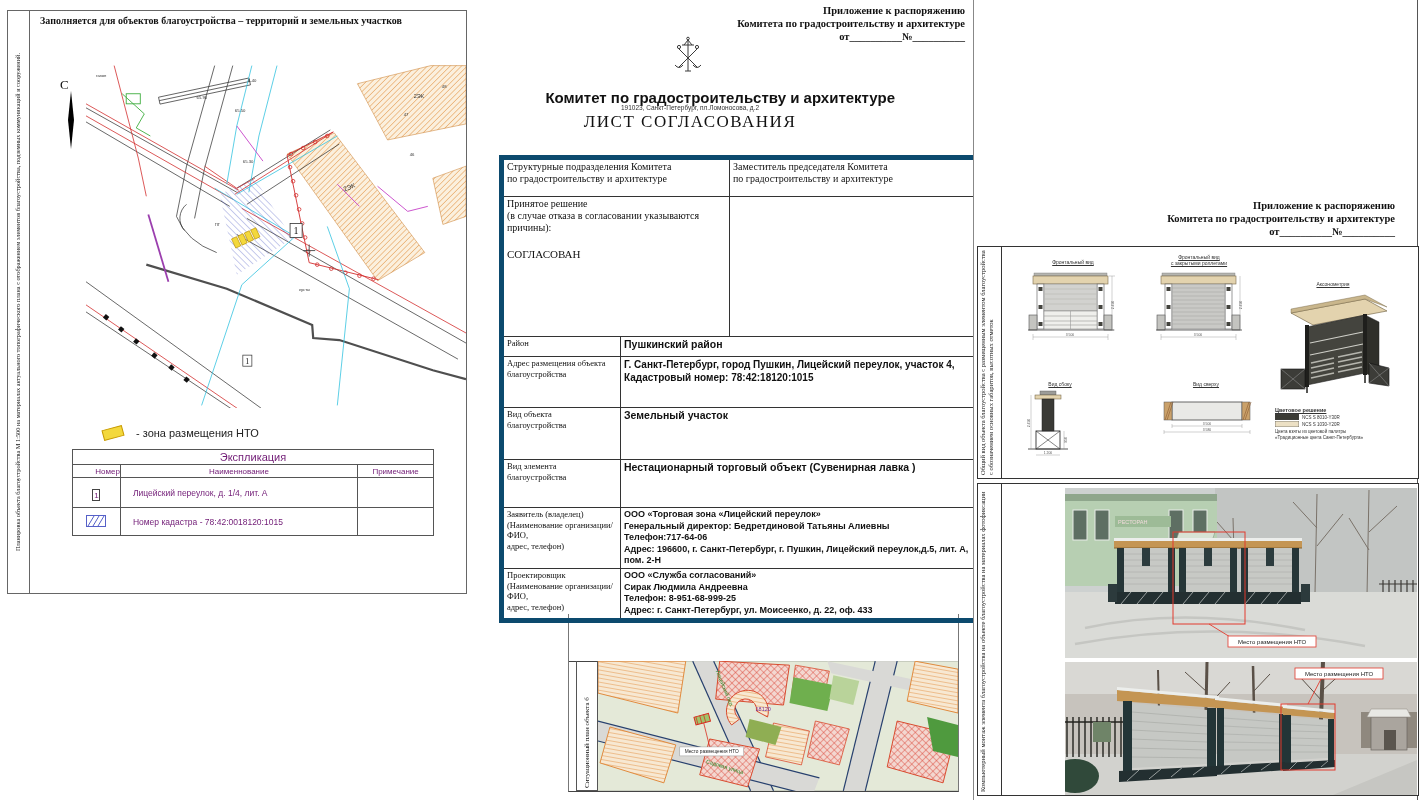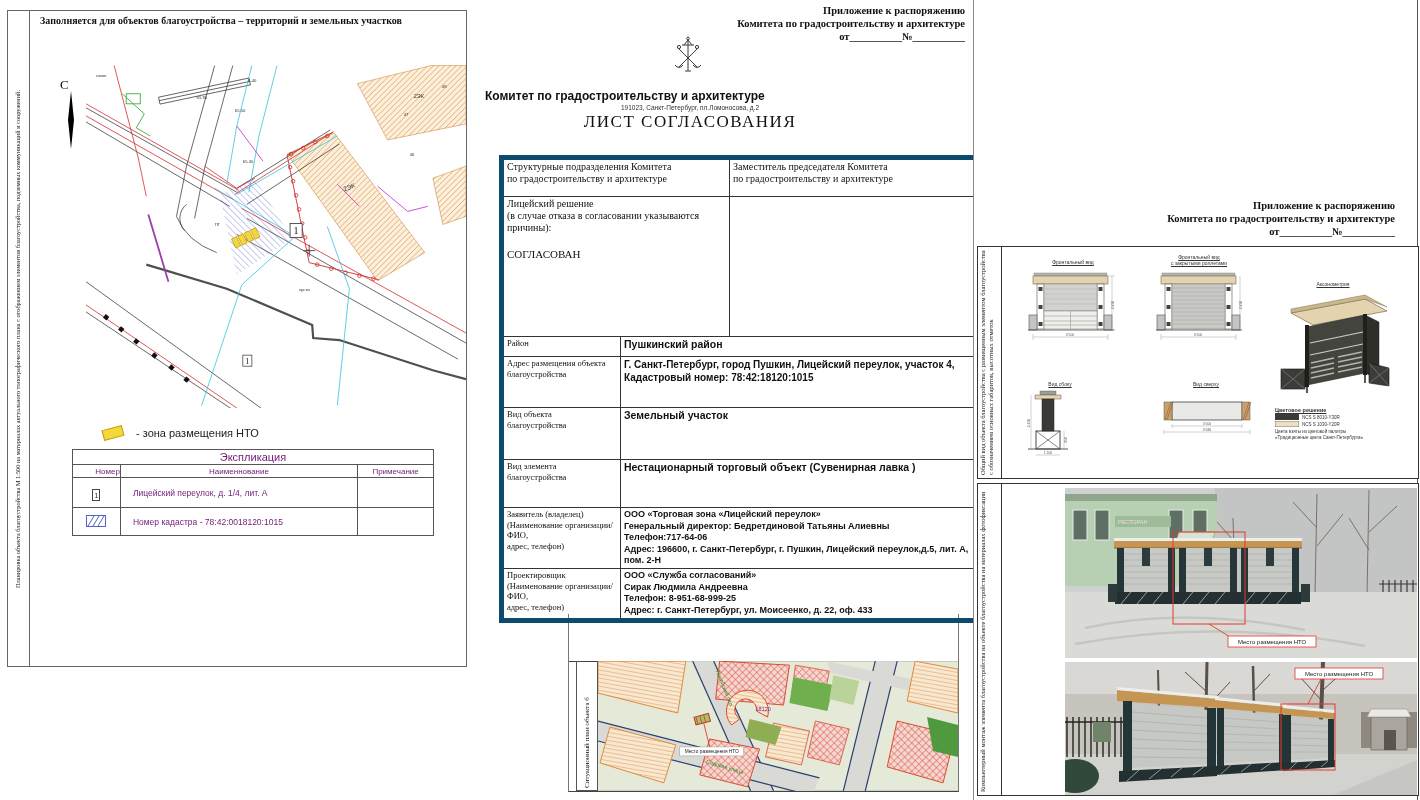--- a/index.html
+++ b/index.html
@@ -3,21 +3,21 @@
 <meta charset="utf-8">
 <style>
 *{margin:0;padding:0;box-sizing:border-box}
 html,body{background:#fff}
 body{width:1420px;height:800px;font-family:"Liberation Serif",serif;color:#111}
 #canvas{position:relative;width:1420px;height:800px;overflow:hidden;background:#fff}
 .abs{position:absolute}
 .page{position:absolute;background:#fff}
 .ml{white-space:pre-line}
 
-.page-left{left:7px;top:10px;width:460px;height:657px;border:1px solid #666;z-index:2}
+.page-left{left:7px;top:10px;width:460px;height:584px;border:1px solid #666;z-index:2}
 .pl-strip{position:absolute;left:0;top:0;width:22px;height:100%;border-right:1px solid #666}
 .vcap{writing-mode:vertical-rl;transform:rotate(180deg);font-family:"Liberation Serif",serif;color:#111;overflow:hidden;height:100%;width:100%}
 .pl-strip .vcap{font-size:6.3px;text-align:center;padding:2px 0;line-height:20px}
 .pl-header{position:absolute;left:32px;top:4px;width:422px;font-weight:bold;font-size:10px}
 .north-c{position:absolute;left:52px;top:66px;font-size:13px}
 .legend-row{position:absolute;left:92px;top:414px;display:flex;align-items:center;gap:10px}
 .legend-text{font-family:"Liberation Sans",sans-serif;font-size:11px;color:#222}
 .expl{position:absolute;left:64px;top:438px;width:362px;border-collapse:collapse;font-family:"Liberation Sans",sans-serif;color:#701a75}
 .expl td,.expl th{border:1px solid #555;font-weight:normal}
 .expl .t-title{font-size:11px;text-align:center;height:15px}
@@ -27,21 +27,21 @@
 .expl .c-num{width:48px;text-align:center}
 .expl .c-name{width:238px;font-size:8.5px;padding-left:12px}
 .expl .c-note{width:76px}
 .numbox{display:inline-block;width:8px;height:12px;border:1px solid #444;font-size:8px;line-height:12px;background:#fff}
 
 .page-center{left:485px;top:0;width:490px;height:614px;z-index:2}
 .append{position:absolute;text-align:right;font-weight:bold;font-size:10.5px;line-height:13px}
 .pc-append{right:10px;top:4px;width:330px}
 .pc-emblem{position:absolute;left:185px;top:36px}
 .pc-gov1{position:absolute;left:0;top:73px;width:410px;text-align:center;font-family:"Liberation Sans",sans-serif;font-weight:bold;font-size:12px}
-.pc-gov2{position:absolute;left:0;top:89px;width:410px;text-align:left;font-family:"Liberation Sans",sans-serif;font-weight:bold;font-size:12px}
+.pc-gov2{position:absolute;left:0;top:89px;width:410px;text-align:right;font-family:"Liberation Sans",sans-serif;font-weight:bold;font-size:15px}
 .pc-addr{position:absolute;left:0;top:104px;width:410px;text-align:center;font-family:"Liberation Sans",sans-serif;font-size:6.5px;color:#333}
 .pc-title{position:absolute;left:0;top:112px;width:410px;text-align:center;font-size:17px;letter-spacing:1.5px}
 .ctable{position:absolute;left:14px;top:155px;width:488px;border:5px solid #0c4a6e;font-size:10px}
 .crow{display:flex;border-bottom:1px solid #333}
 .crow:last-child{border-bottom:none}
 .ccell{padding:1px 3px;overflow:hidden}
 .cl{border-right:1px solid #333}
 .clab{width:117px;font-size:8.5px;line-height:10.5px}
 .cval{flex:1;font-family:"Liberation Sans",sans-serif;font-weight:bold;font-size:10.5px;line-height:13px}
 .h37{height:37px}.h140{height:140px}.h20{height:20px}.h51{height:51px}.h52{height:52px}.h48{height:48px}.h61{height:61px}.h49{height:49px}
@@ -341,21 +341,21 @@
     <div class="pc-title">ЛИСТ СОГЛАСОВАНИЯ</div>
     <div class="ctable">
       <div class="crow h37">
         <div class="ccell cl w226 ml dec1">Структурные подразделения Комитета
 по градостроительству и архитектуре</div>
         <div class="ccell ml dec1">Заместитель председателя Комитета
 по градостроительству и архитектуре</div>
       </div>
       <div class="crow h140">
         <div class="ccell cl w226">
-          <div class="ml dec1">Лицейский решение
+          <div class="ml dec1">Принятое решение
 (в случае отказа в согласовании указываются причины):</div>
           <div class="dec2">СОГЛАСОВАН</div>
         </div>
         <div class="ccell"></div>
       </div>
       <div class="crow h20">
         <div class="ccell cl clab ml">Район</div>
         <div class="ccell cval ml">Пушкинский район</div>
       </div>
       <div class="crow h51">

